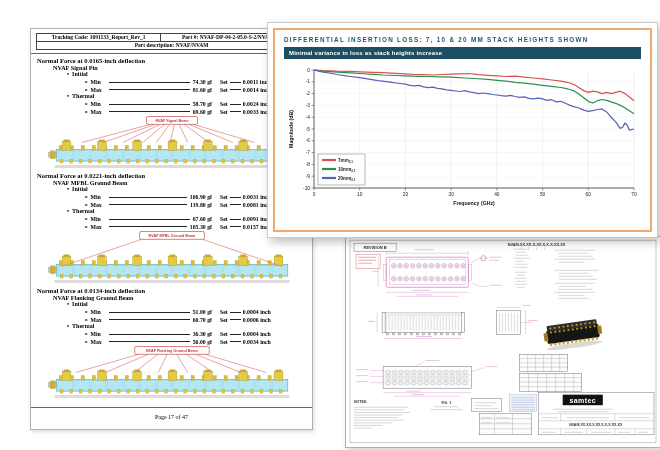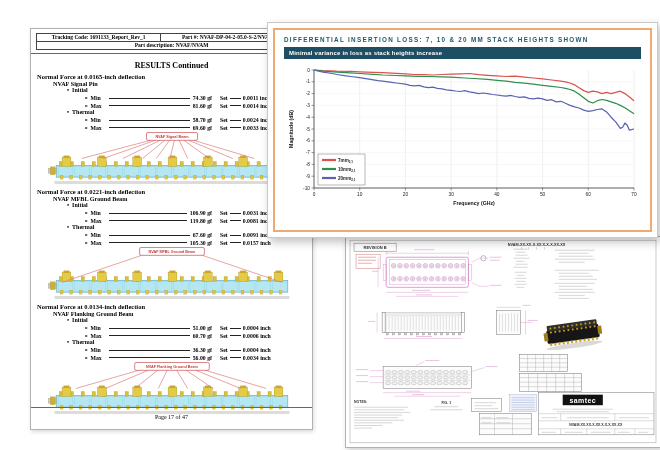--- a/index.html
+++ b/index.html
@@ -81,21 +81,20 @@
         <tr>
       <td style="width:46%">Tracking Code: 1691133_Report_Rev_1</td>
       <td>Part #: NVAF-DP-04-2-05.0-S-2/NVAM-DP-</td>
     </tr>
     <tr>
       <td colspan="2">Part description: NVAF/NVAM</td>
     </tr>
   </tbody>
     </table>
   <div class="hdr-rule"></div>
-  <div class="rtitle">RESULTS Continued</div>
 
   <div class="sec">
     <div class="sech">Normal Force at 0.0165-inch deflection</div>
     <div class="secsub">NVAF Signal Pin</div>
     <div class="grp">
         <span class="bu">•</span>
         <span>Initial</span>
       </div>
     <div class="rrow">
         <span class="mk">o</span>

